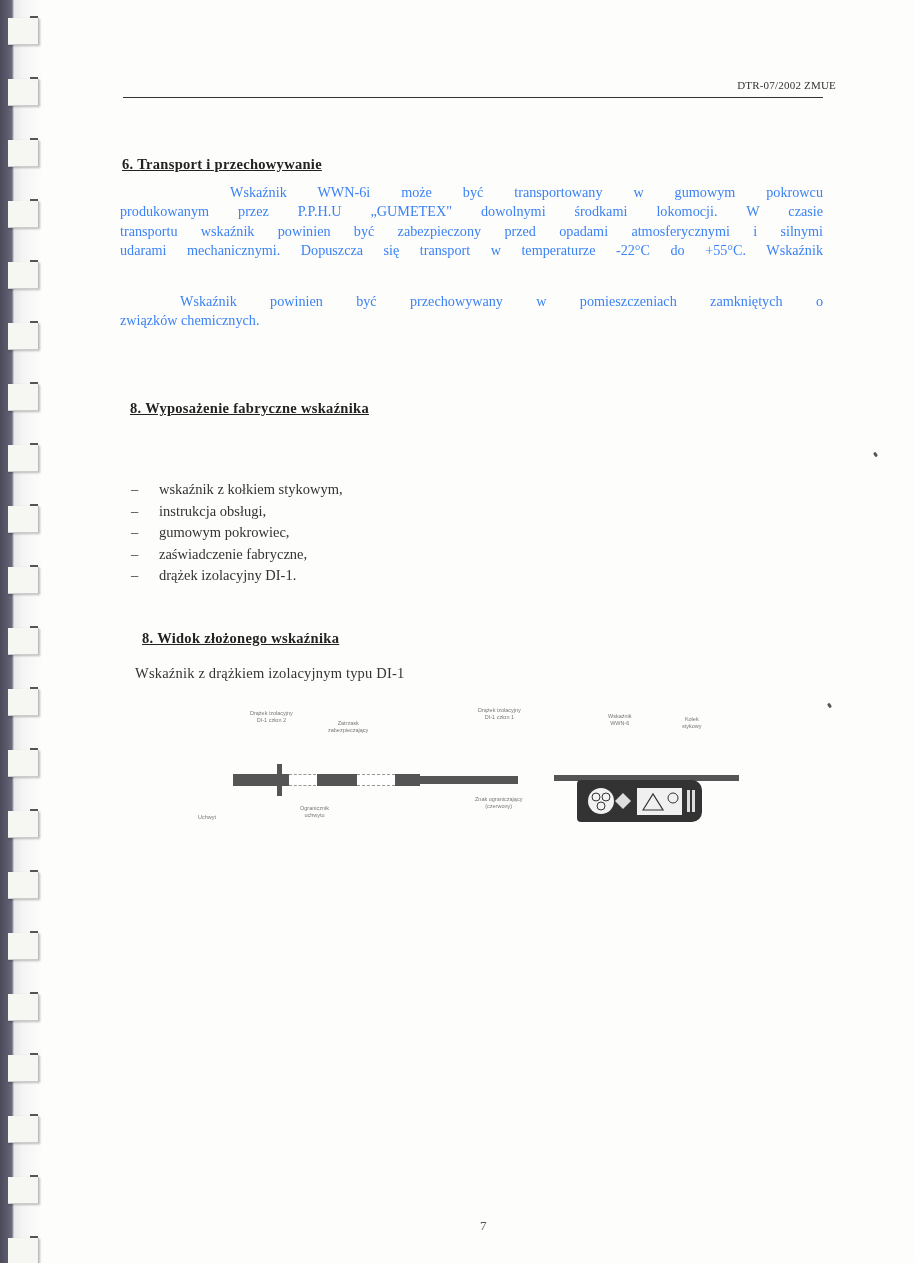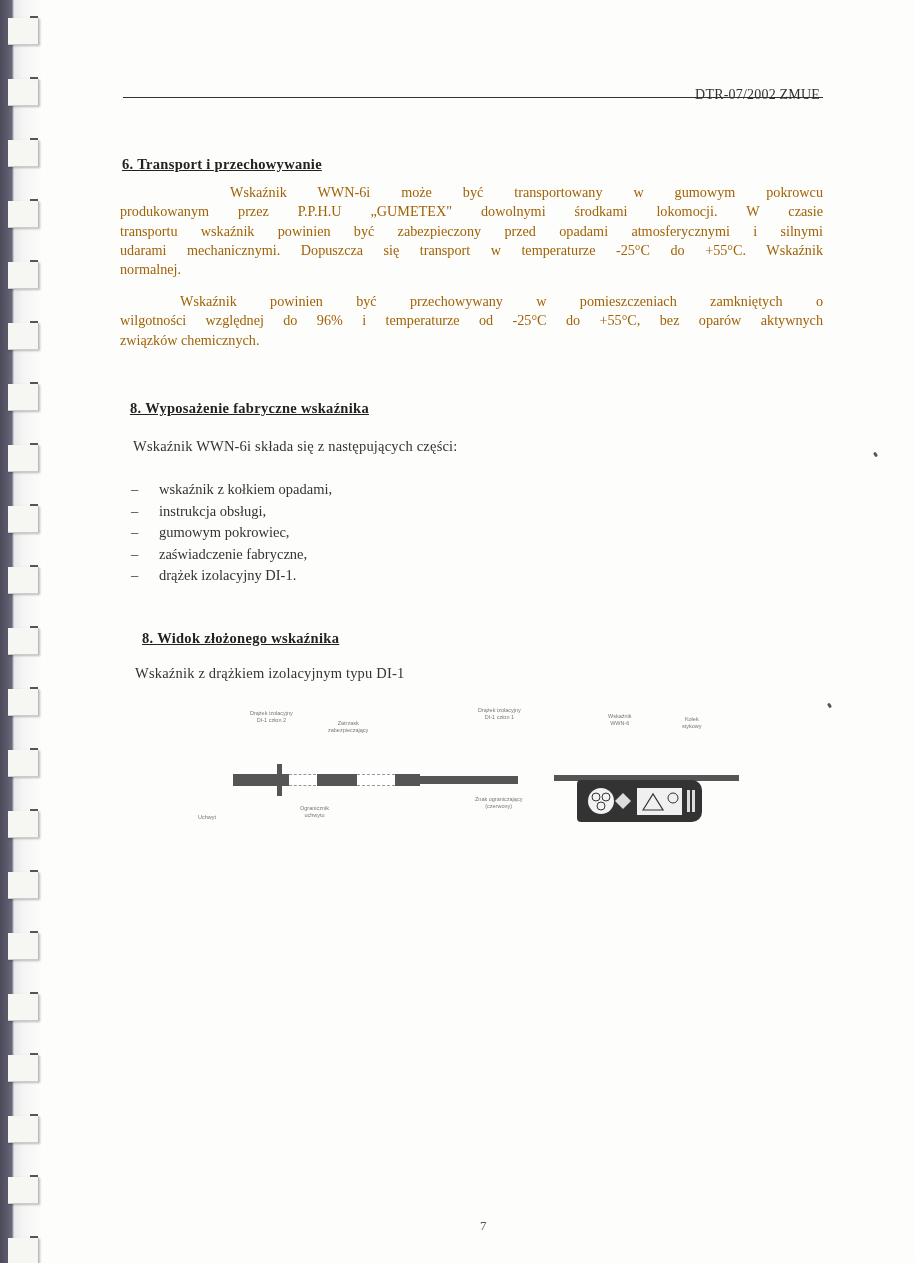--- a/index.html
+++ b/index.html
@@ -19,33 +19,33 @@
     background: #f6f6f2; border-right: 1px solid #bbb; border-bottom: 1px solid #ccc;
     box-shadow: 1px 1px 2px rgba(0,0,0,0.25);
   }
   .ring-tick {
     position: absolute; left: 30px; width: 8px; height: 2px; background: #555;
   }
   .page {
     position: absolute; left: 0; top: 0; width: 915px; height: 1263px;
   }
   .header-code {
-    position: absolute; right: 95px; top: 79px;
-    font-size: 14px; letter-spacing: 0.2px; color: #333; margin-top: 8px;
+    position: absolute; right: 79px; top: 79px;
+    font-size: 11px; letter-spacing: 0.2px; color: #333;
   }
   .header-rule {
     position: absolute; left: 123px; top: 97px; width: 700px; height: 1px; background: #333;
   }
   .h {
     position: absolute; font-weight: bold; font-size: 14.5px; text-decoration: underline;
     letter-spacing: 0.3px; color: #222;
   }
   .para {
     position: absolute; left: 120px; width: 703px;
-    font-size: 14.2px; line-height: 19.3px; text-align: justify; color: #a16207;
+    font-size: 14.2px; line-height: 19.3px; text-align: justify; color: #3b82f6;
   }
   .para .line { display: block; text-align: justify; text-align-last: justify; white-space: nowrap; }
   .para .line.last { text-align-last: left; }
   .para .indent { padding-left: 110px; }
   .para .indent2 { padding-left: 60px; }
   .intro {
     position: absolute; font-size: 14.5px; color: #333; letter-spacing: 0.2px;
   }
   .list { position: absolute; left: 131px; top: 479px; font-size: 14.5px; line-height: 21.5px; color: #333; }
   .list-item { display: flex; }
@@ -119,37 +119,34 @@
 
   <div class="header-code">DTR-07/2002 ZMUE</div>
   <div class="header-rule"></div>
 
   <div class="h" style="left:122px; top:156px;">6. Transport i przechowywanie</div>
 
   <div class="para" style="top:183px;">
     <span class="line indent">Wskaźnik WWN-6i może być transportowany w gumowym pokrowcu</span>
     <span class="line">produkowanym przez P.P.H.U „GUMETEX" dowolnymi środkami lokomocji. W czasie</span>
     <span class="line">transportu wskaźnik powinien być zabezpieczony przed opadami atmosferycznymi i silnymi</span>
-    <span class="line">udarami mechanicznymi. Dopuszcza się transport w temperaturze -25°C do +55°C. Wskaźnik</span>
-    <span class="line last">normalnej.</span>
+    <span class="line">udarami mechanicznymi. Dopuszcza się transport w temperaturze -22°C do +55°C. Wskaźnik</span>
   </div>
 
   <div class="para" style="top:292px;">
     <span class="line indent2">Wskaźnik powinien być przechowywany w pomieszczeniach zamkniętych o</span>
-    <span class="line">wilgotności względnej do 96% i temperaturze od -25°C do +55°C, bez oparów aktywnych</span>
     <span class="line last">związków chemicznych.</span>
   </div>
 
   <div class="h" style="left:130px; top:400px;">8. Wyposażenie fabryczne wskaźnika</div>
-  <div class="intro" style="left:133px; top:438px;">Wskaźnik WWN-6i składa się z następujących części:</div>
 
   <div class="list">
     <div class="list-item">
       <span class="dash">–</span>
-      <span>wskaźnik z kołkiem opadami,</span>
+      <span>wskaźnik z kołkiem stykowym,</span>
     </div>
     <div class="list-item">
       <span class="dash">–</span>
       <span>instrukcja obsługi,</span>
     </div>
     <div class="list-item">
       <span class="dash">–</span>
       <span>gumowym pokrowiec,</span>
     </div>
     <div class="list-item">

